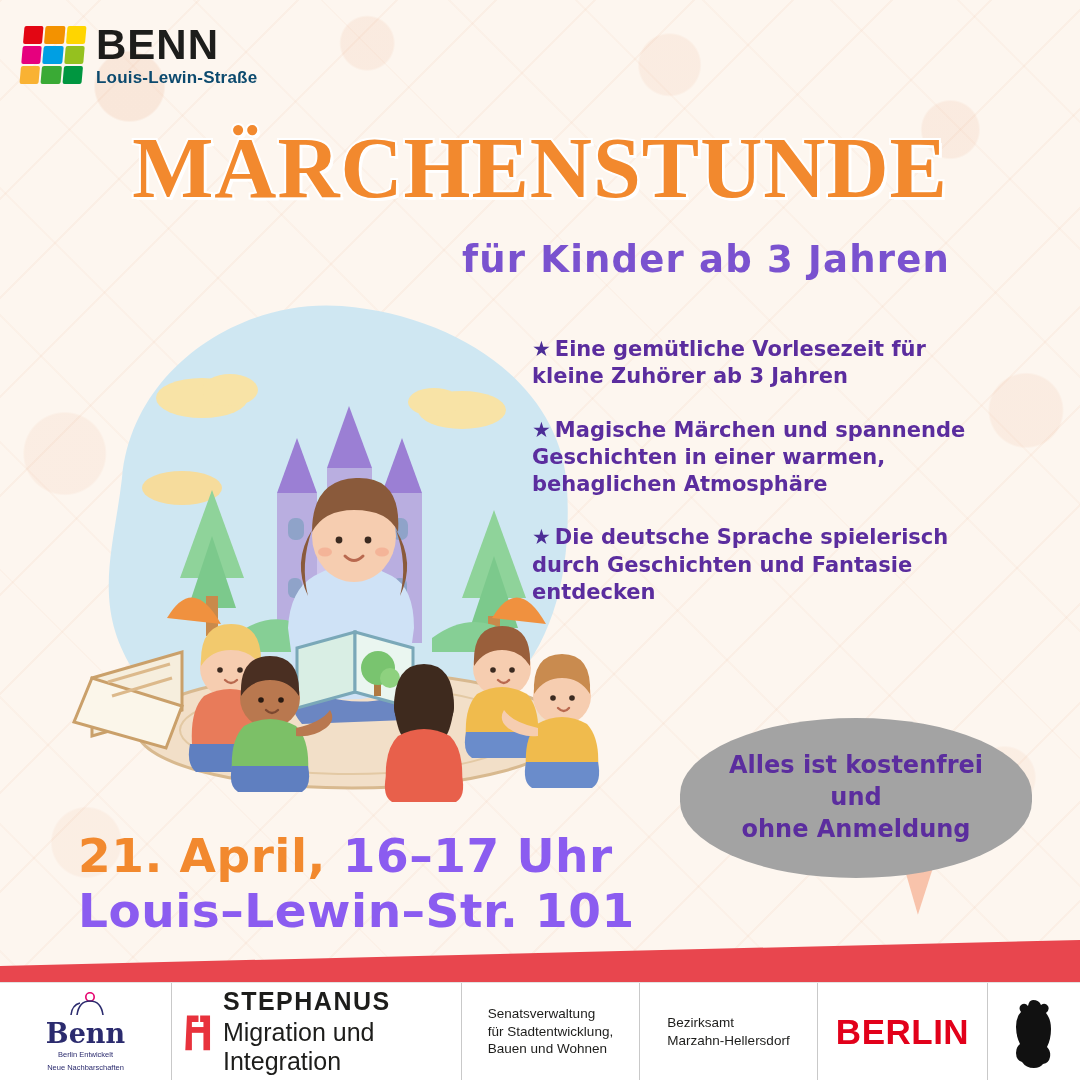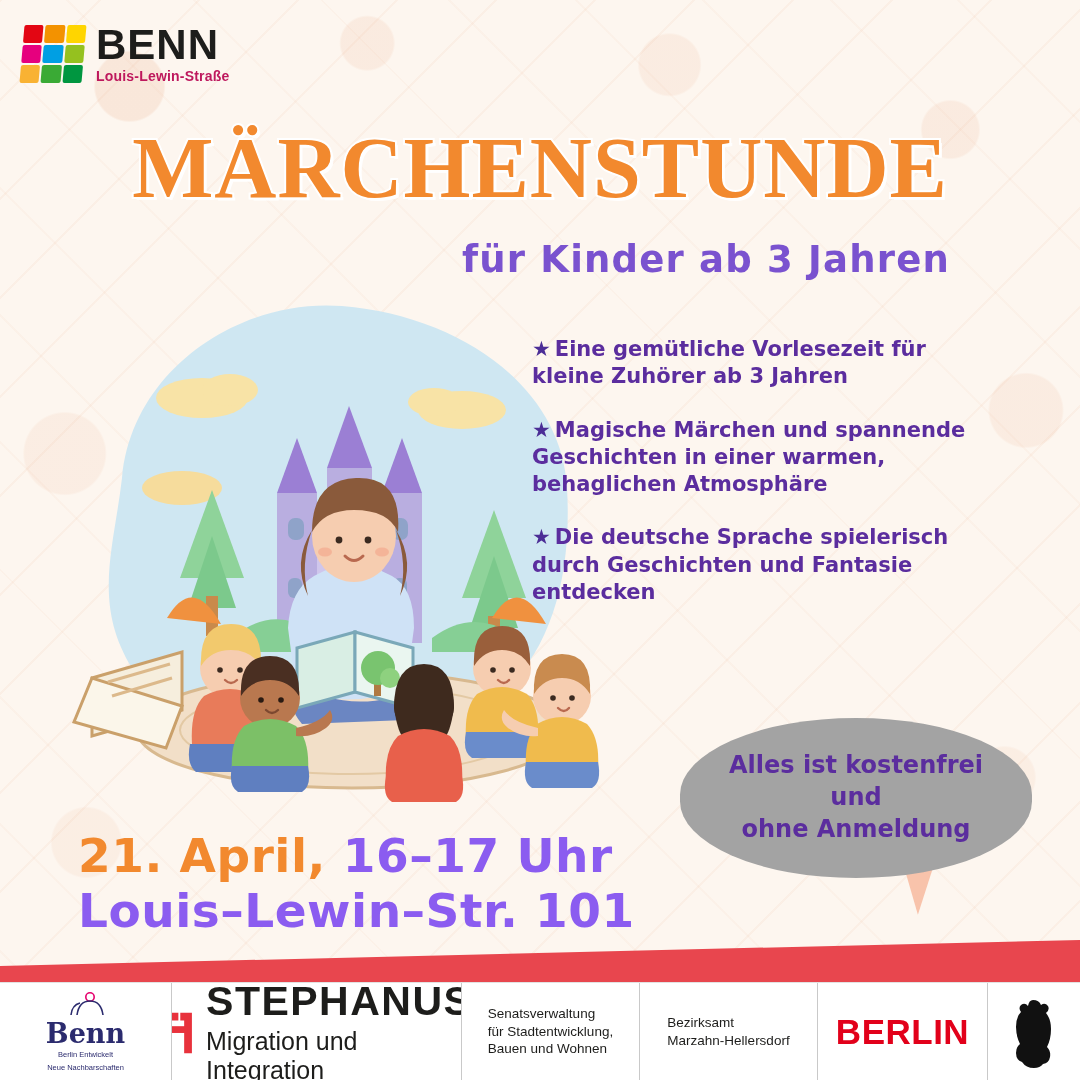--- a/index.html
+++ b/index.html
@@ -51,21 +51,21 @@
     gap: 2px;
     transform: skewX(-5deg);
   }
   .logo-mark i { display: block; border-radius: 2px; }
   .logo-text { line-height: 1; }
   .logo-text .bn {
     font-size: 42px; font-weight: 800; letter-spacing: 1px; color: #1d1d1b;
     font-family: "Liberation Sans", sans-serif;
   }
   .logo-text .sub {
-    font-size: 14px; font-weight: 700; color: #be185d; margin-top: 3px;
+    font-size: 17px; font-weight: 700; color: #0c4a6e; margin-top: 3px;
     letter-spacing: 0.2px;
   }
 
   
   .title {
     position: absolute; left: 0; right: 0; top: 118px;
     text-align: center;
     font-size: 86px;
     font-weight: 800;
     letter-spacing: 1px;
@@ -180,21 +180,21 @@
 
   .small-txt { font-size: 13.5px; color: #1d1d1b; line-height: 1.30; }
   .benn-foot { text-align: center; line-height: 1; }
   .benn-foot .bw {
     font-size: 27px; font-weight: 700; color: #2b2b6e;
     font-family: "DejaVu Serif", serif;
   }
   .benn-foot .bs { font-size: 7.5px; color: #2b2b6e; margin-top: 3px; line-height: 1.25; }
   .steph { display: flex; align-items: center; gap: 8px; }
   .steph-main {
-    font-size: 41px; font-weight: 700; letter-spacing: 1.5px; color: #1d1d1b;
+    font-size: 25px; font-weight: 700; letter-spacing: 1.5px; color: #1d1d1b;
     font-family: "Liberation Sans", sans-serif;
   }
   .steph-sub { font-size: 25px; color: #1d1d1b; margin-top: 2px; }
   .berlin-word {
     font-size: 35px; font-weight: 800; color: #e2001a; letter-spacing: 0.5px;
     font-family: "Liberation Sans", sans-serif;
   }
 </style>
 </head>
 <body>

